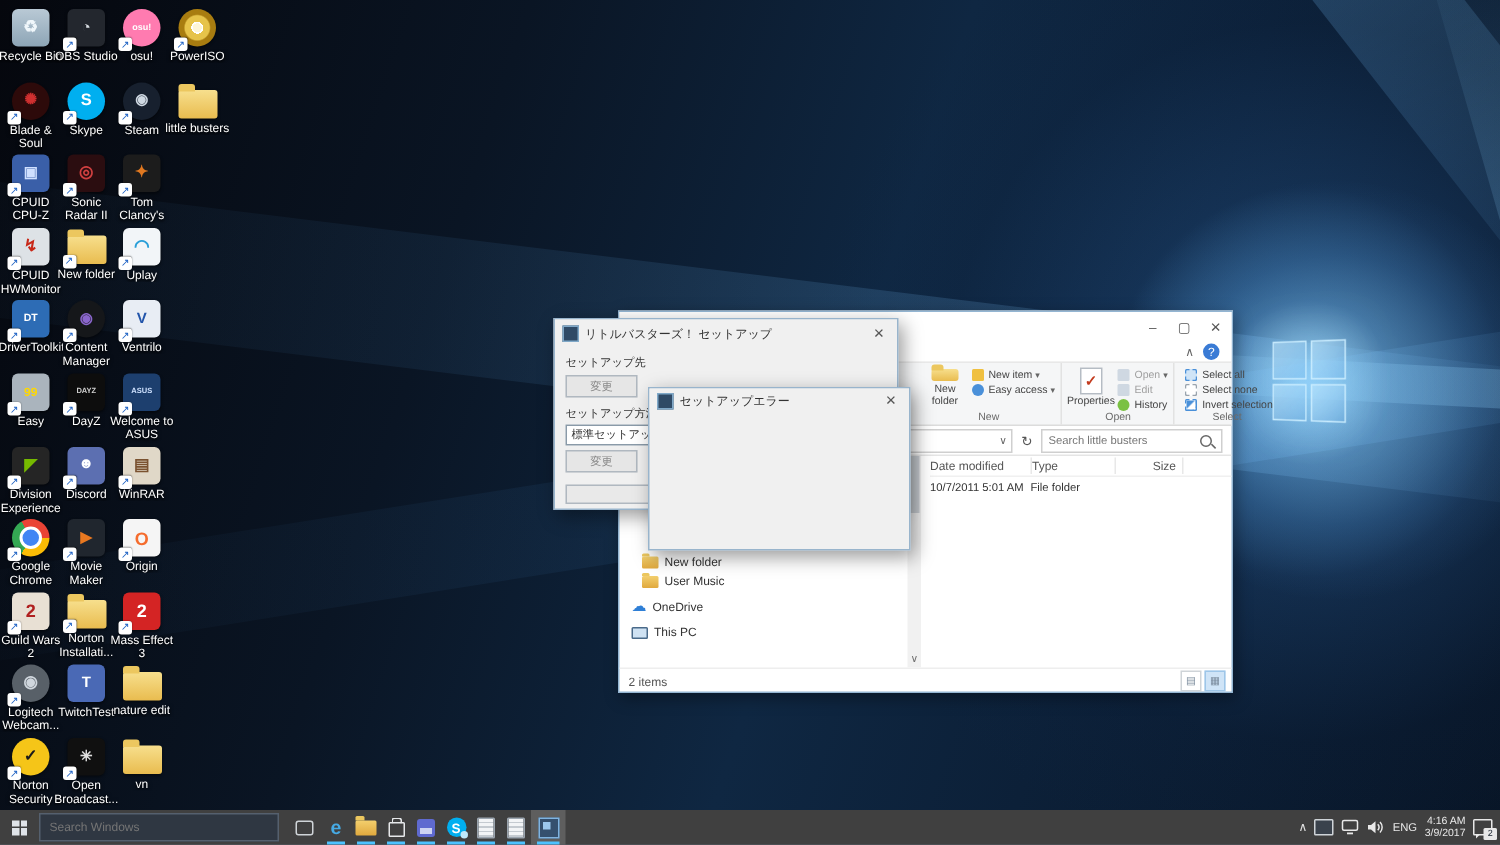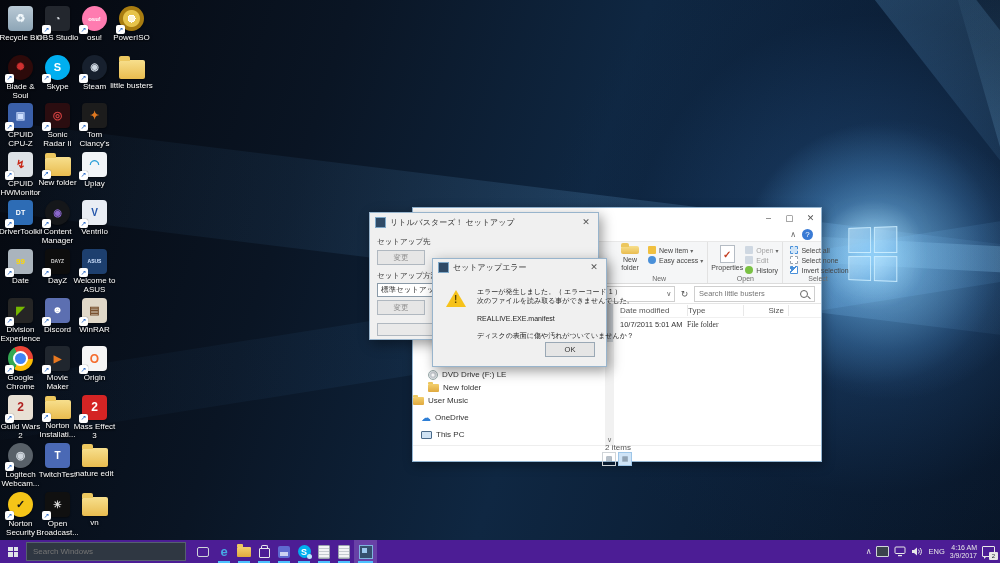--- a/index.html
+++ b/index.html
@@ -115,24 +115,24 @@
   .ni-pc{width:11px;height:8px;border:1px solid #4a6a8a;background:#cfe2f3;box-sizing:border-box;border-radius:1px;}
   .nscroll{width:9px;background:#f1f1f1;position:relative;}
   .nscroll .thumb{position:absolute;top:0;left:1px;width:7px;height:38px;background:#c9ced3;}
   .nscroll .sarr{position:absolute;bottom:0;left:0;width:9px;height:10px;color:#707070;font-size:7px;
       text-align:center;line-height:10px;cursor:pointer;}
   .farea{flex:1;padding-left:6px;}
   .fhead{display:flex;height:13px;align-items:center;color:#555;border-bottom:1px solid #f0f0f0;}
   .fh{padding-right:4px;border-right:1px solid #e8e8e8;height:11px;line-height:11px;cursor:pointer;}
   .fh.c1{width:63px;}.fh.c2{width:51px;}.fh.c3{width:40px;text-align:right;}
   .fr{display:flex;height:13px;align-items:center;color:#333;cursor:pointer;}
-  .fr .c1{width:67px;}.fr .c2{width:55px;font-family:Liberation Serif, serif;}.fr .c3{width:40px;text-align:right;}
+  .fr .c1{width:67px;}.fr .c2{width:55px;}.fr .c3{width:40px;text-align:right;}
   .fr div{font-size:7.5px;white-space:nowrap;}
-  .xstatus{height:16px;border-top:1px solid #eee;display:flex;align-items:center;justify-content:center;
-      padding:0 4px;flex-direction:column;}
+  .xstatus{height:16px;border-top:1px solid #eee;display:flex;align-items:center;justify-content:space-between;
+      padding:0 4px;}
   .sitems{color:#555;font-size:8px;padding-left:2px;}
   .vbtns{display:flex;gap:2px;}
   .vb{width:12px;height:12px;border:1px solid #cfd4d8;display:flex;align-items:center;justify-content:center;
       font-size:7px;color:#789;cursor:pointer;}
   .vb.sel{background:#cfe4f7;border-color:#9ec6e8;}
 
   
   .dlg{position:absolute;background:#f0f0f0;border:1px solid #98b4cc;box-shadow:3px 4px 12px rgba(0,0,0,.4);}
   .dtitle{height:18px;display:flex;align-items:center;padding:0 5px;background:#f0f0f0;}
   .dico{width:9px;height:9px;background:#2f4a66;border:1px solid #7fa8c8;margin-right:4px;flex:none;}
@@ -153,21 +153,21 @@
       border-right:10px solid transparent;border-bottom:17px solid #f6c21a;}
   .warn::after{content:'!';position:absolute;left:-2px;top:4px;font-size:10px;font-weight:bold;color:#5a4300;}
   .eline{position:absolute;left:44px;top:12px;line-height:9px;white-space:nowrap;}
   .efile{position:absolute;left:44px;top:40px;white-space:nowrap;}
   .equest{position:absolute;left:44px;top:56px;white-space:nowrap;}
   .okbtn{position:absolute;right:11px;bottom:7px;width:48px;height:13px;background:#e5e5e5;
       border:1px solid #9aa8b5;color:#333;font-size:7.5px;display:flex;align-items:center;
       justify-content:center;cursor:pointer;}
 
   
-  #taskbar{position:absolute;left:0;bottom:0;width:1000px;height:23px;background:#4c1d95;z-index:30;
+  #taskbar{position:absolute;left:0;bottom:0;width:1000px;height:23px;background:#404040;z-index:30;
       display:flex;align-items:stretch;}
   .start{width:26px;display:flex;align-items:center;justify-content:center;cursor:pointer;}
   .wlogo{width:10px;height:10px;display:grid;grid-template-columns:1fr 1fr;grid-template-rows:1fr 1fr;gap:1px;}
   .wlogo span{background:#dfe3e8;}
   .tsearch{width:158px;margin:2px 6px 2px 0;background:#2f3742;border:1px solid #55606e;
       display:flex;align-items:center;}
   .tsearch input{flex:1;background:transparent;border:none;outline:none;color:#aab2bc;font-size:8px;
       padding:0 6px;font-family:"Liberation Sans",sans-serif;}
   .tview{width:22px;display:flex;align-items:center;justify-content:center;cursor:pointer;}
   .tvico{width:10px;height:8px;border:1px solid #cfd4d8;border-radius:2px;}
@@ -339,21 +339,21 @@
           <span class="gl" style="color: rgb(34, 85, 170); font-size: 10px;">V</span>
           <span class="sc">↗</span>
         </div>
         <div class="dl">Ventrilo</div>
       </div>
       <div class="di" style="left: 2px; top: 249px;">
         <div class="ic sq" style="background: rgb(170, 180, 189);">
           <span class="gl" style="color: rgb(255, 216, 0); font-size: 8px;">99</span>
           <span class="sc">↗</span>
         </div>
-        <div class="dl">Date</div>
+        <div class="dl">Easy</div>
       </div>
       <div class="di" style="left: 39px; top: 249px;">
         <div class="ic sq" style="background: rgb(13, 13, 13);">
           <span class="gl" style="color: rgb(207, 207, 207); font-size: 5px;">DAYZ</span>
           <span class="sc">↗</span>
         </div>
         <div class="dl">DayZ</div>
       </div>
       <div class="di" style="left: 76px; top: 249px;">
         <div class="ic sq" style="background: rgb(29, 63, 110);">
@@ -536,28 +536,24 @@
       </div>
       <span class="rfr">↻</span>
       <div class="sbox">
         <input readonly="" placeholder="Search little busters" style="">
         <span class="mag"></span>
       </div>
     </div>
     <div class="xmain">
       <div class="nav">
           <div class="nv" style="padding-left: 15px;">
-            <span class="ni ni-disc"></span>
-            <span>DVD Drive (F:) LE</span>
-          </div>
-          <div class="nv" style="padding-left: 15px;">
             <span class="ni ni-folder"></span>
             <span>New folder</span>
           </div>
-          <div class="nv" style="padding-left: 0;">
+          <div class="nv" style="padding-left: 15px;">
             <span class="ni ni-folder"></span>
             <span>User Music</span>
           </div>
           <div class="nv gap" style="padding-left: 8px;">
             <span class="ni ni-cloud">☁</span>
             <span>OneDrive</span>
           </div>
           <div class="nv gap" style="padding-left: 8px;">
             <span class="ni ni-pc"></span>
             <span>This PC</span>
@@ -605,30 +601,20 @@
       <div class="sbtn">変更</div>
     </div>
     <div class="swide"></div>
   </div>
 
   <div class="dlg" id="errdlg">
     <div class="dtitle" style="height:16px">
       <span class="dico"></span>
       <span class="dtxt">セットアップエラー</span>
       <span class="dclose">✕</span>
-    </div>
-    <div class="ebody">
-      <div class="warn"></div>
-      <div class="eline">
-        <div>エラーが発生しました。（ エラーコード 1 ）</div>
-        <div>次のファイルを読み取る事ができませんでした。</div>
-      </div>
-      <div class="efile">REALLIVE.EXE.manifest</div>
-      <div class="equest">ディスクの表面に傷や汚れがついていませんか？</div>
-      <div class="okbtn">OK</div>
     </div>
   </div>
 
   <div id="taskbar">
     <div class="start">
       <span class="wlogo">
           <span></span>
           <span></span>
           <span></span>
           <span></span>

